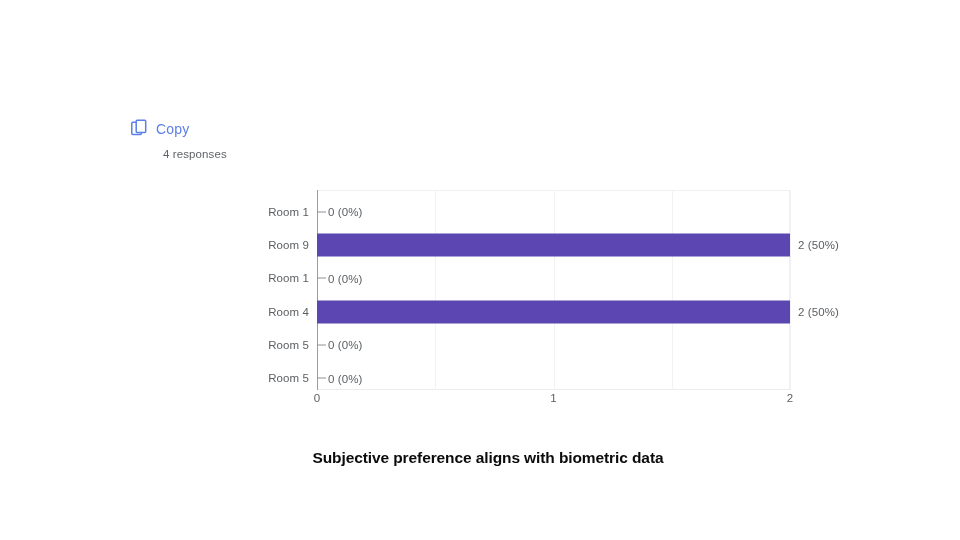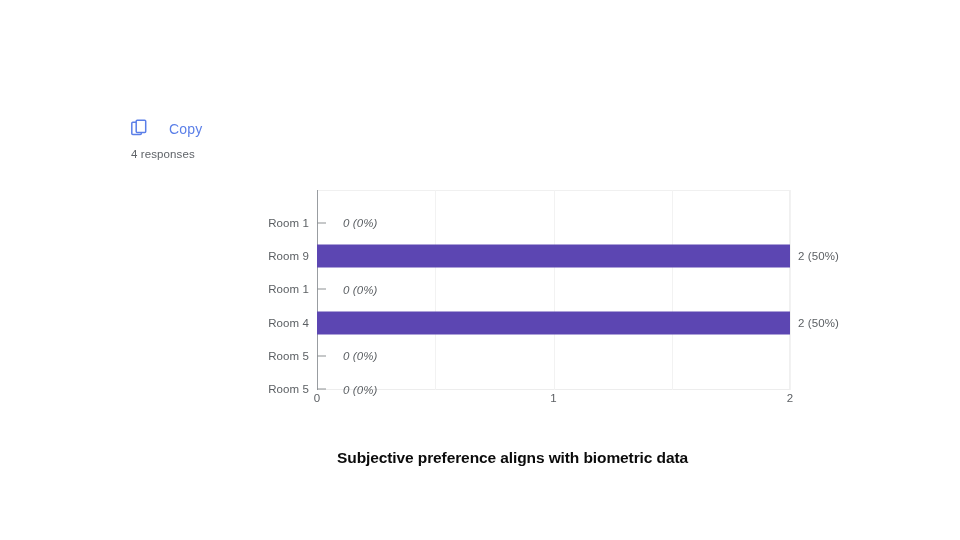--- a/index.html
+++ b/index.html
@@ -30,41 +30,42 @@
   .question-title {
     font-size: 15.5px;
     color: #3c4043;
     line-height: 20px;
     letter-spacing: -0.1px;
     white-space: nowrap;
   }
   .copy-control {
     display: flex;
     align-items: center;
-    gap: 20px;
+    gap: 7px;
     margin-top: 1px;
     cursor: pointer;
   }
   .copy-icon {
     width: 18px;
     height: 19px;
     position: relative;
     flex: none;
   }
   .copy-icon svg { display: block; }
   .copy-label {
     font-size: 14px;
     color: #5b7fe8;
     letter-spacing: 0.2px;
   }
   .responses-count {
     margin-top: 10px;
     font-size: 11.5px;
     color: #5f6368;
     letter-spacing: 0.1px;
+    margin-left: 32px;
   }
 
   
   .chart-wrap {
     position: absolute;
     left: 255px;
     top: 190px;
     width: 600px;
     height: 220px;
   }
@@ -97,21 +98,21 @@
     position: absolute;
     top: 0;
     width: 1px;
     height: 200px;
     background: #f2f2f2;
   }
 
   .rows {
     position: absolute;
     left: 0;
-    top: 16px;
+    top: 5px;
     width: 100%;
     height: 152px;
   }
   .bar-row {
     position: absolute;
     left: 0;
     width: 100%;
     height: 33.33px;
     display: flex;
     align-items: center;
@@ -146,22 +147,21 @@
     flex: none;
   }
   .bar-value {
     font-size: 11.5px;
     color: #5b5f63;
     margin-left: 8px;
     white-space: nowrap;
     letter-spacing: 0.1px;
   }
   .bar-value.zero {
-    margin-left: 17px;
-    font-style: italic;
+    margin-left: 2px;
   }
 
   .x-ticks {
     position: absolute;
     left: 0;
     top: 202px;
     width: 100%;
     height: 18px;
   }
   .x-tick {
@@ -171,21 +171,21 @@
     color: #5b5f63;
     transform: translateX(-50%);
   }
 
   
   .caption {
     position: absolute;
     left: 288px;
     top: 446px;
     width: 400px;
-    text-align: right;
+    text-align: center;
     font-size: 15.5px;
     font-weight: bold;
     color: #0b0b0b;
     line-height: 23px;
     letter-spacing: -0.1px;
   }
 </style>
 </head>
 <body>
 

